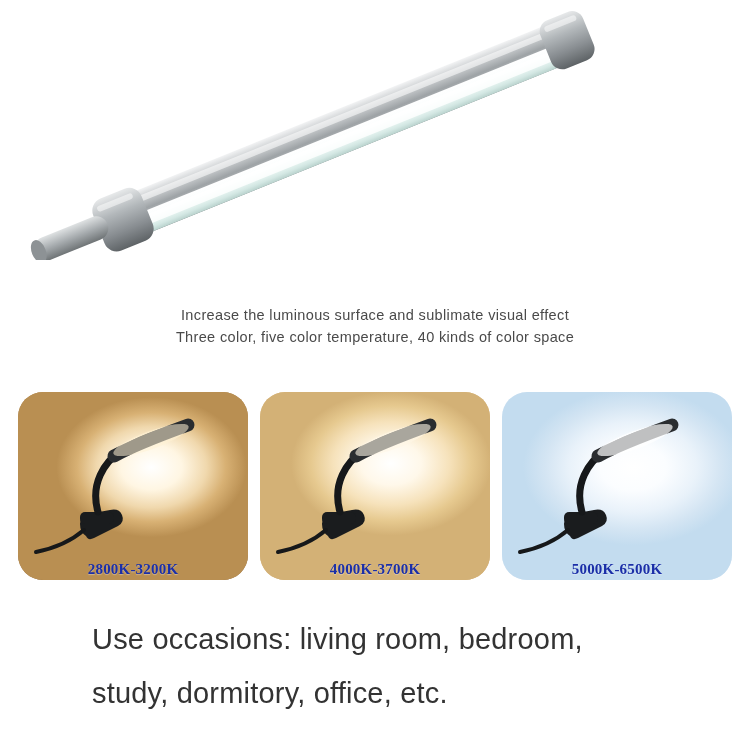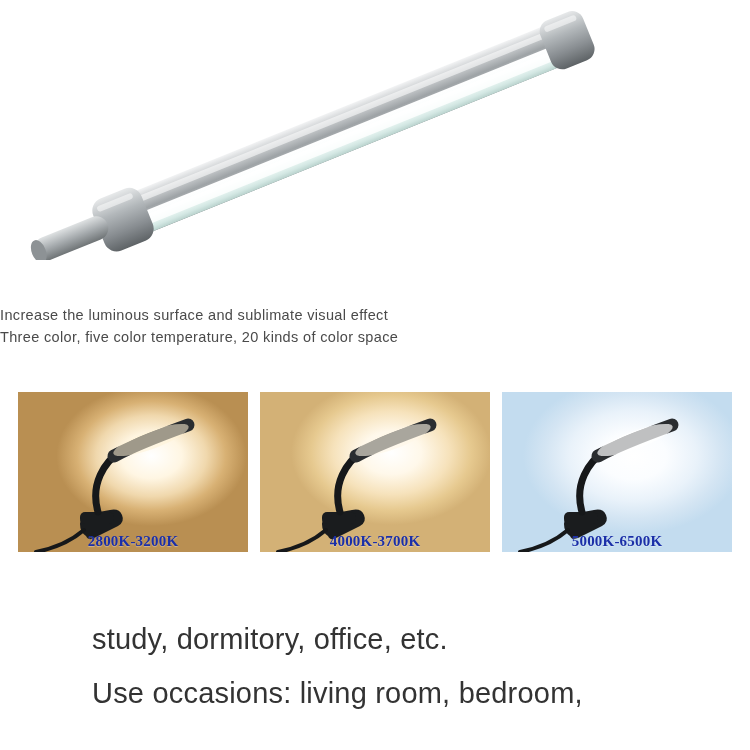--- a/index.html
+++ b/index.html
@@ -31,21 +31,21 @@
     width: 750px;
     height: 260px;
   }
 
   
   .captions {
     position: absolute;
     left: 0;
     top: 304px;
     width: 750px;
-    text-align: left;
+    text-align: center;
     color: #3a3a3a;
   }
   .cap-line {
     font-size: 14.5px;
     letter-spacing: 0.35px;
     line-height: 22px;
     color: #4a4a4a;
     white-space: nowrap;
   }
 
@@ -55,22 +55,23 @@
     left: 18px;
     top: 392px;
     width: 714px;
     height: 192px;
     display: flex;
     justify-content: space-between;
   }
   .swatch {
     position: relative;
     width: 230px;
-    height: 160px;
+    height: 188px;
     overflow: hidden;
+    border-radius: 25px;
   }
   .swatch .photo {
     position: absolute;
     inset: 0;
   }
 
   
   .bg-warm {
     background:
       radial-gradient(ellipse 95px 70px at 58% 40%, #ffffff 0%, #fff6e3 32%, #f0d8ad 58%, #d8b174 78%, #b98f52 100%),
@@ -176,21 +177,21 @@
 
         <rect x="10" y="104" width="78" height="24" rx="12" fill="url(#stem)"></rect>
         <ellipse cx="14" cy="116" rx="7" ry="12" fill="#8d9295"></ellipse>
       </g>
     </svg>
   </div>
 </div>
 
 <div class="captions">
   <div class="cap-line">Increase the luminous surface and sublimate visual effect</div>
-  <div class="cap-line">Three color, five color temperature, 20 kinds of color space</div>
+  <div class="cap-line">Three color, five color temperature, 40 kinds of color space</div>
 </div>
 
 <div class="swatches">
 
   <div class="swatch">
     <div class="photo bg-warm"></div>
     <div class="lamp">
       <svg width="230" height="192" viewBox="0 0 230 192" xmlns="http://www.w3.org/2000/svg">
         <g fill="none" stroke="#16181a" stroke-linecap="round">
 
@@ -239,15 +240,15 @@
         </g>
         <ellipse cx="133" cy="48" rx="40" ry="9" fill="#ffffff" opacity="0.7" transform="rotate(-20 133 48)"></ellipse>
       </svg>
     </div>
     <div class="swatch-label">5000K-6500K</div>
   </div>
 
 </div>
 
 <div class="headline">
+  <div class="hl-line">Use occasions: living room, bedroom,</div>
   <div class="hl-line">study, dormitory, office, etc.</div>
-  <div class="hl-line">Use occasions: living room, bedroom,</div>
 </div>
 
 </body></html>

